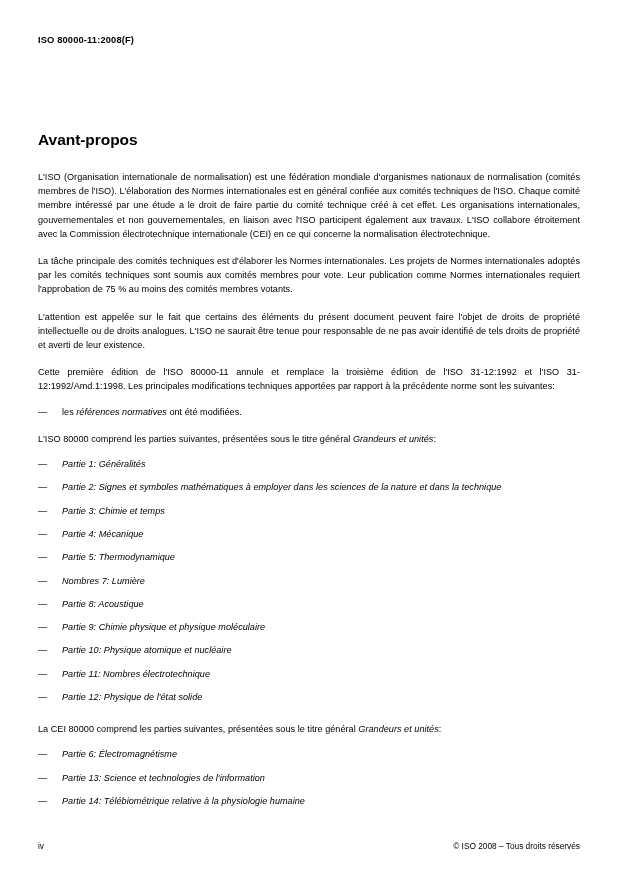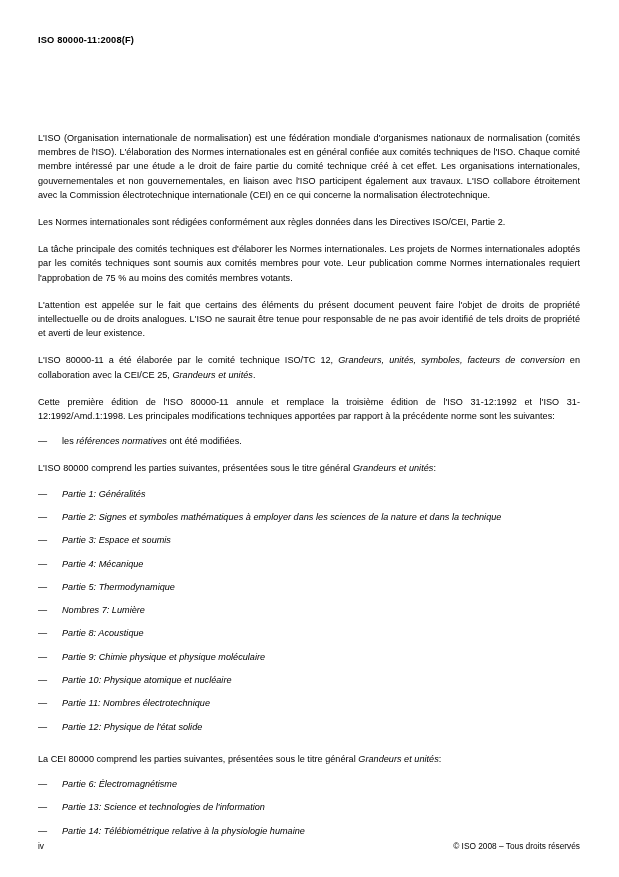--- a/index.html
+++ b/index.html
@@ -140,51 +140,50 @@
 </style>
 </head>
 <body>
 
 <div class="page">
 
   <div class="doc-header">ISO 80000-11:2008(F)</div>
 
   <div class="content">
 
+    <h1 class="section-title">Avant-propos</h1>
 
     <p class="para">L'ISO (Organisation internationale de normalisation) est une fédération mondiale d'organismes nationaux de normalisation (comités membres de l'ISO). L'élaboration des Normes internationales est en général confiée aux comités techniques de l'ISO. Chaque comité membre intéressé par une étude a le droit de faire partie du comité technique créé à cet effet. Les organisations internationales, gouvernementales et non gouvernementales, en liaison avec l'ISO participent également aux travaux. L'ISO collabore étroitement avec la Commission électrotechnique internationale (CEI) en ce qui concerne la normalisation électrotechnique.</p>
 
-    <p class="para">Les Normes internationales sont rédigées conformément aux règles données dans les Directives ISO/CEI, Partie 2.</p>
 
     <p class="para">La tâche principale des comités techniques est d'élaborer les Normes internationales. Les projets de Normes internationales adoptés par les comités techniques sont soumis aux comités membres pour vote. Leur publication comme Normes internationales requiert l'approbation de 75 % au moins des comités membres votants.</p>
 
     <p class="para">L'attention est appelée sur le fait que certains des éléments du présent document peuvent faire l'objet de droits de propriété intellectuelle ou de droits analogues. L'ISO ne saurait être tenue pour responsable de ne pas avoir identifié de tels droits de propriété et averti de leur existence.</p>
 
-    <p class="para"><span>L'ISO 80000-11 a été élaborée par le comité technique ISO/TC 12, </span><span class="it">Grandeurs, unités, symboles, facteurs de conversion</span><span> en collaboration avec la CEI/CE 25, </span><span class="it">Grandeurs et unités</span><span>.</span></p>
 
     <p class="para lead-in">Cette première édition de l'ISO 80000-11 annule et remplace la troisième édition de l'ISO 31-12:1992 et l'ISO 31-12:1992/Amd.1:1998. Les principales modifications techniques apportées par rapport à la précédente norme sont les suivantes:</p>
 
     <ul class="note-list">
       <li><span class="dash">—</span><span>les </span><span class="it">références normatives</span><span> ont été modifiées.</span></li>
     </ul>
 
     <p class="para lead-in"><span>L'ISO 80000 comprend les parties suivantes, présentées sous le titre général </span><span class="it">Grandeurs et unités</span><span>:</span></p>
 
     <ul class="dash-list first-block">
       <li>
           <span class="dash">—</span>
           <span class="item-text it">Partie 1: Généralités</span>
         </li>
       <li>
           <span class="dash">—</span>
           <span class="item-text it">Partie 2: Signes et symboles mathématiques à employer dans les sciences de la nature et dans la technique</span>
         </li>
       <li>
           <span class="dash">—</span>
-          <span class="item-text it">Partie 3: Espace et soumis</span>
+          <span class="item-text it">Partie 3: Chimie et temps</span>
         </li>
       <li>
           <span class="dash">—</span>
           <span class="item-text it">Partie 4: Mécanique</span>
         </li>
       <li>
           <span class="dash">—</span>
           <span class="item-text it">Partie 5: Thermodynamique</span>
         </li>
       <li>

